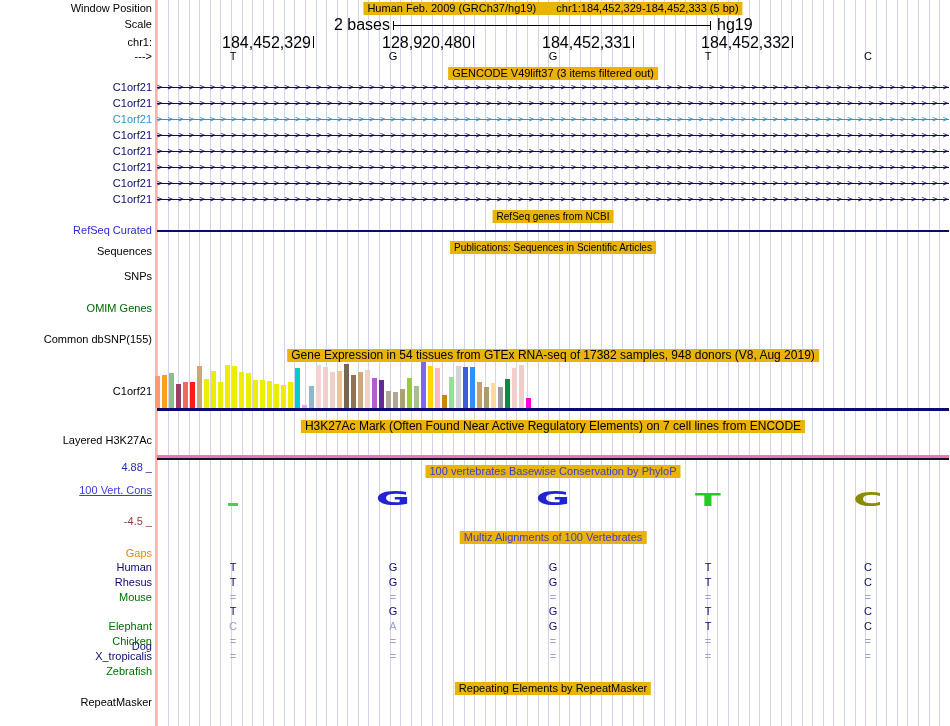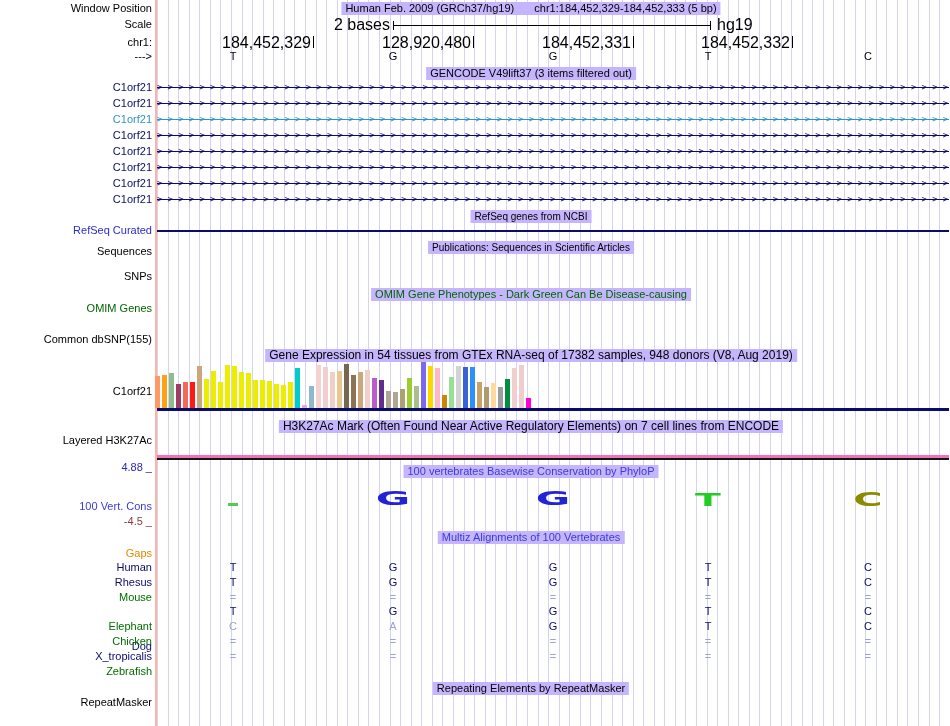--- a/index.html
+++ b/index.html
@@ -4,22 +4,22 @@
 <style>
   html,body{margin:0;padding:0;background:#fff;}
   .browser{position:relative;width:950px;height:726px;background:#fff;overflow:hidden;
            font-family:"Liberation Sans",sans-serif;color:#000;}
   .grid{position:absolute;left:157px;top:0;width:792px;height:726px;
         background-image:repeating-linear-gradient(to right,#d4d4ee 0px,#d4d4ee 1px,transparent 1px,transparent 10.57px);}
   .salmon{position:absolute;left:155px;top:0;width:2px;height:726px;background:#ffb3a3;}
   
   .gl{position:absolute;right:798px;font-size:11px;line-height:13px;white-space:nowrap;text-align:right;}
   
-  .ct{position:absolute;left:531px;transform:translateX(-50%);font-size:11px;line-height:13px;
-      white-space:nowrap;background:#c4b5fd;padding:0 4px;text-align:right;}
+  .ct{position:absolute;left:553px;transform:translateX(-50%);font-size:11px;line-height:13px;
+      white-space:nowrap;background:#eab308;padding:0 4px;text-align:right;}
   .t10{font-size:10px}.t12{font-size:12px}
   .line{position:absolute;left:157px;width:792px;}
   .navy{background:#0b0b6b;}
   .arrow-row{position:absolute;left:157px;width:792px;height:11px;overflow:hidden;white-space:nowrap;
      font-family:"DejaVu Sans Mono",monospace;font-size:9px;line-height:11px;letter-spacing:5.2px;
      background:linear-gradient(to bottom,transparent 5px,currentColor 5px,currentColor 6px,transparent 6px);}
   .tickmark{position:absolute;width:1px;height:12px;background:#000;}
   .rulnum{position:absolute;font-size:16px;line-height:13px;white-space:nowrap;}
   .baselt{position:absolute;transform:translateX(-50%);font-size:11px;line-height:13px;}
   .bar{position:absolute;width:5px;}
@@ -90,21 +90,20 @@
     </div>
 
   <div class="ct t10" style="top:210px">RefSeq genes from NCBI</div>
   <div class="gl" style="top: 224px; color: rgb(42, 42, 208);">RefSeq Curated</div>
   <div class="line navy" style="top:230px;height:2px"></div>
 
   <div class="ct t10" style="top:241px">Publications: Sequences in Scientific Articles</div>
   <div class="gl" style="top:245px">Sequences</div>
   <div class="gl" style="top:270px">SNPs</div>
 
-  <div class="ct" style="top: 288px; color: rgb(0, 100, 0);">OMIM Gene Phenotypes - Dark Green Can Be Disease-causing</div>
   <div class="gl" style="top: 302px; color: rgb(0, 100, 0); margin-left: 40px;">OMIM Genes</div>
 
   <div class="gl" style="top:333px">Common dbSNP(155)</div>
 
   <div class="ct t12" style="top:349px">Gene Expression in 54 tissues from GTEx RNA-seq of 17382 samples, 948 donors (V8, Aug 2019)</div>
   <div class="gl" style="top:385px">C1orf21</div>
   <div id="gtex-bars">
       <div class="bar" style="left: 155px; top: 376px; height: 32px; background: rgb(255, 153, 101);"></div>
       <div class="bar" style="left: 162px; top: 375px; height: 33px; background: rgb(255, 160, 25);"></div>
       <div class="bar" style="left: 169px; top: 373px; height: 35px; background: rgb(143, 188, 143);"></div>
@@ -162,21 +161,21 @@
     </div>
   <div class="line navy" style="top:408px;height:3px"></div>
 
   <div class="ct t12" style="top:420px">H3K27Ac Mark (Often Found Near Active Regulatory Elements) on 7 cell lines from ENCODE</div>
   <div class="gl" style="top:434px">Layered H3K27Ac</div>
   <div class="line" id="h3k-band" style="top: 455px; height: 4px; background: rgb(242, 115, 187);"></div>
   <div class="line" id="h3k-line" style="top: 458px; height: 2px; background: rgb(21, 21, 21);"></div>
 
   <div class="gl" style="top: 461px; color: rgb(40, 40, 180);">4.88 _</div>
   <div class="ct" style="top: 465px; color: rgb(59, 59, 214);">100 vertebrates Basewise Conservation by PhyloP</div>
-  <div class="gl" style="top: 500px; color: rgb(59, 59, 214);">100 Vert. Cons</div>
+  <div class="gl" style="top: 484px; color: rgb(59, 59, 214); text-decoration: underline;">100 Vert. Cons</div>
   <div class="gl" style="top: 515px; color: rgb(139, 61, 61);">-4.5 _</div>
   <div id="logo">
       <div style="position: absolute; left: 228px; top: 503px; width: 10px; height: 3px; background: rgb(85, 200, 85);"></div>
       <div class="logolt" style="left: 393px; top: 491px; font-size: 20px; line-height: 15px; color: rgb(35, 35, 214); transform: translateX(-50%) scaleX(2.1);">G</div>
       <div class="logolt" style="left: 553px; top: 491px; font-size: 20px; line-height: 15px; color: rgb(35, 35, 214); transform: translateX(-50%) scaleX(2.1);">G</div>
       <div class="logolt" style="left: 708px; top: 493px; font-size: 18px; line-height: 13px; color: rgb(34, 204, 34); transform: translateX(-50%) scaleX(2.1);">T</div>
       <div class="logolt" style="left: 868px; top: 492px; font-size: 19px; line-height: 14px; color: rgb(139, 139, 0); transform: translateX(-50%) scaleX(2.1);">C</div>
     </div>
 
   <div class="ct" style="top: 531px; color: rgb(59, 59, 214);">Multiz Alignments of 100 Vertebrates</div>

